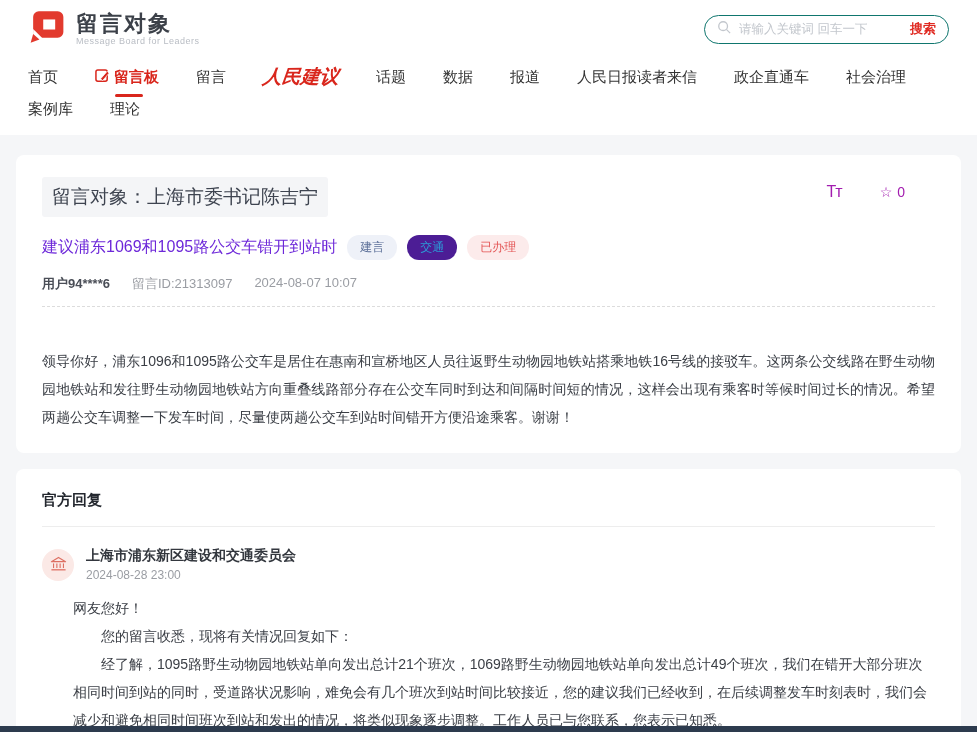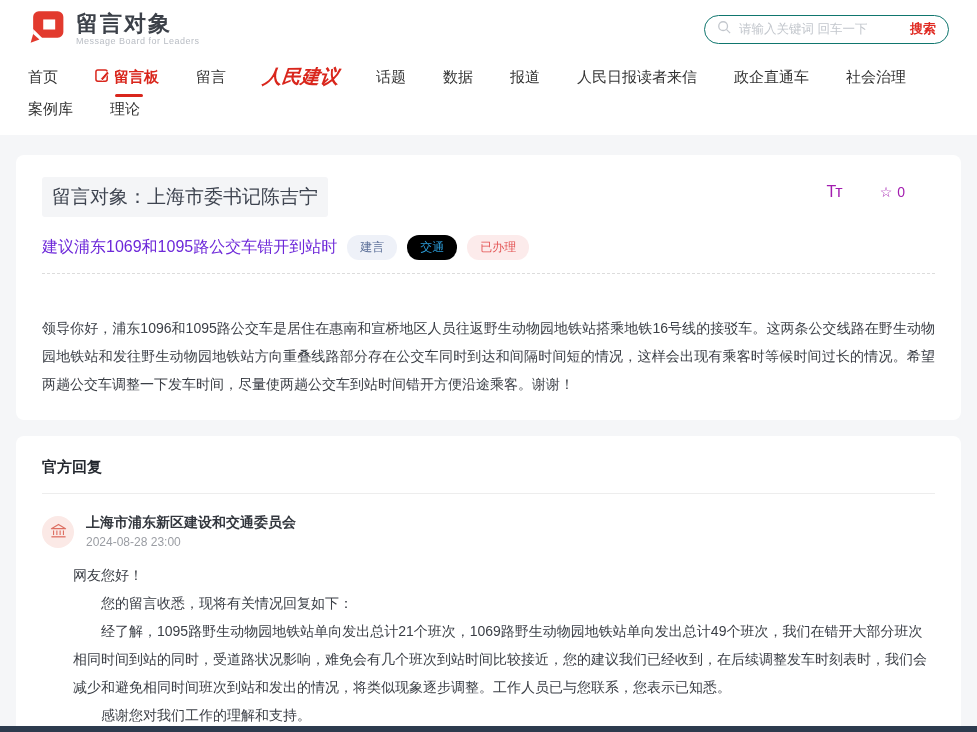--- a/index.html
+++ b/index.html
@@ -30,21 +30,21 @@
   .card + .card { margin-top:16px; }
   .card-top-row { display:flex; justify-content:space-between; align-items:flex-start; }
   .target-chip { background:#f4f5f7; color:#3e4450; font-size:19px; padding:7px 10px; border-radius:3px; }
   .top-icons { display:flex; align-items:center; gap:38px; color:#a21caf; padding-right:30px; margin-top:6px; }
   .font-icon { font-size:16px; cursor:pointer; letter-spacing:-1px; }
   .star { font-size:14px; cursor:pointer; display:flex; gap:5px; align-items:center; }
   .title-row { display:flex; align-items:center; gap:10px; margin-top:18px; }
   h1 { font-size:16px; color:#6d28d9; font-weight:normal; }
   .tag { font-size:12px; padding:4px 13px; border-radius:12px; }
   .tag-suggest { background:#eef1f8; color:#5a6e97; }
-  .tag-traffic { background:#000000; color:#2b9bd7; }
+  .tag-traffic { background:#4c1d95; color:#2b9bd7; }
   .tag-done    { background:#fcebeb; color:#e35454; }
   .meta-row { display:flex; gap:22px; margin-top:15px; font-size:13px; color:#9a9da3; }
   .meta-row .user { color:#4a4e57; font-weight:bold; }
   .dashed { border-top:1px dashed #dcdcdc; margin:13px 0 13px; }
   .body-text { font-size:14px; line-height:2; color:#3a3e45; text-align:justify;margin-top:40px; }
   
   .reply-title { font-size:15px; font-weight:bold; color:#24282f; }
   .divider { border-top:1px solid #ededed; margin:16px 0 20px; }
   .reply-head { display:flex; align-items:center; gap:12px; }
   .avatar { width:32px; height:32px; border-radius:50%; background:#fbe9e6; display:flex; align-items:center; justify-content:center; flex:0 0 auto; }
@@ -143,20 +143,25 @@
           <span>0</span>
         </span>
       </div>
     </div>
     <div class="title-row">
       <h1>建议浦东1069和1095路公交车错开到站时</h1>
       <span class="tag tag-suggest">建言</span>
       <span class="tag tag-traffic">交通</span>
       <span class="tag tag-done">已办理</span>
     </div>
+    <div class="meta-row">
+      <span class="user">用户94****6</span>
+      <span>留言ID:21313097</span>
+      <span>2024-08-07 10:07</span>
+    </div>
     <div class="dashed"></div>
     <p class="body-text">领导你好，浦东1096和1095路公交车是居住在惠南和宣桥地区人员往返野生动物园地铁站搭乘地铁16号线的接驳车。这两条公交线路在野生动物园地铁站和发往野生动物园地铁站方向重叠线路部分存在公交车同时到达和间隔时间短的情况，这样会出现有乘客时等候时间过长的情况。希望两趟公交车调整一下发车时间，尽量使两趟公交车到站时间错开方便沿途乘客。谢谢！</p>
   </section>
 
   <section class="card">
     <h2 class="reply-title">官方回复</h2>
     <div class="divider"></div>
     <div class="reply-head">
       <span class="avatar">
         <svg width="17" height="17" viewBox="0 0 24 24">

